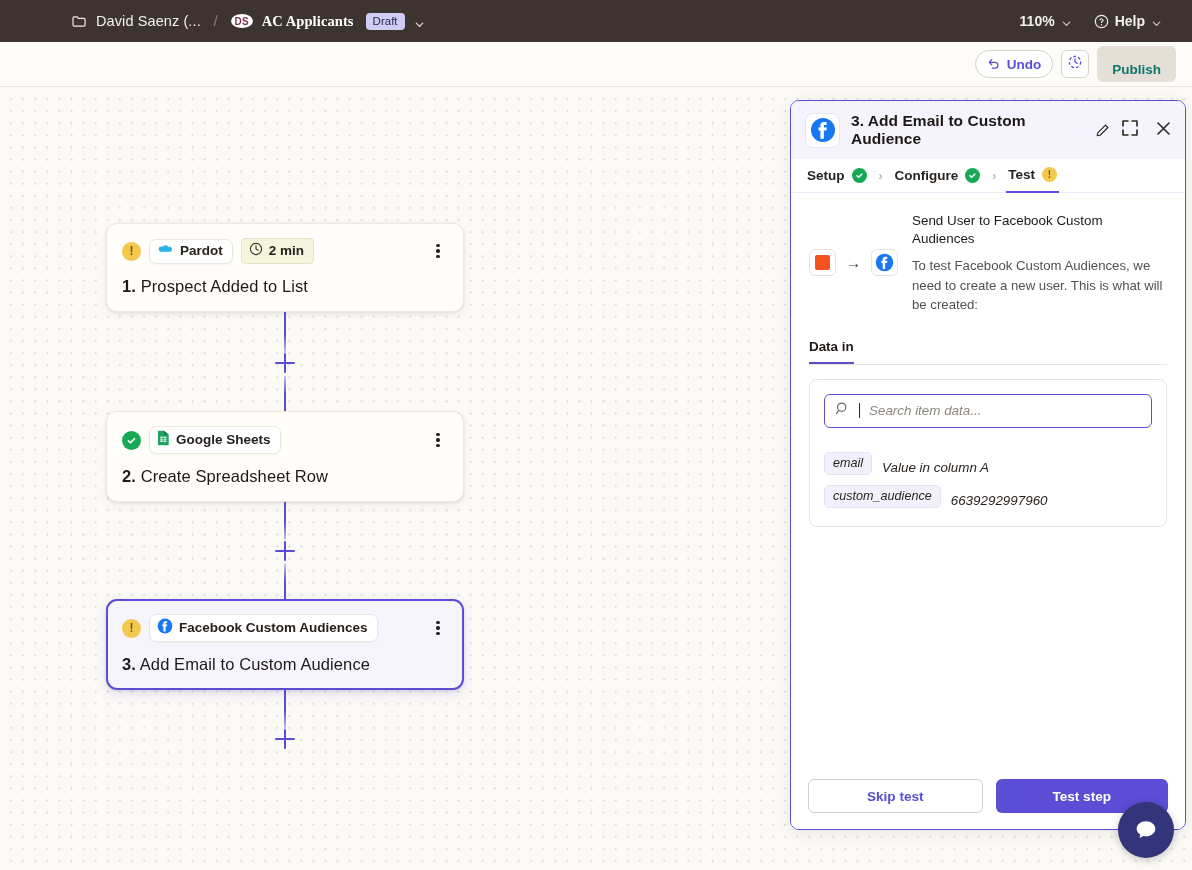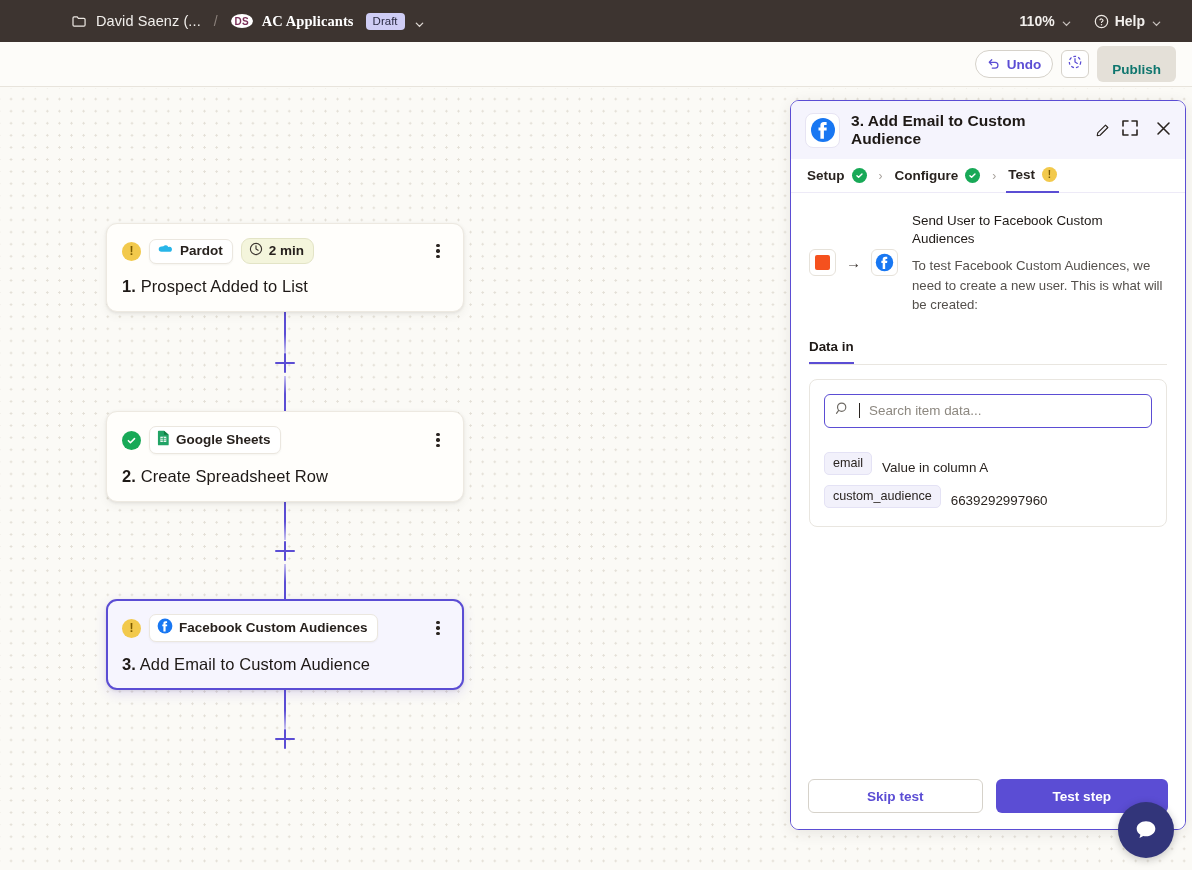--- a/index.html
+++ b/index.html
@@ -106,21 +106,21 @@
   .status-ok   { background: #18A957; }
   .chip {
     display: flex; align-items: center; gap: 6px;
     background: #FFFFFF; border: 1px solid #EBE7DF;
     border-radius: 7px; padding: 3px 9px 4px 7px;
     font-size: 13.5px; font-weight: bold; color: #27211D;
     box-shadow: 0 1px 2px rgba(60,50,40,.05);
   }
   .chip-time {
     background: #F4F5DC; border: 1px solid #E3E4C6;
-    border-radius: 9px; padding: 3px 9px 4px 7px;
+    border-radius: 4px; padding: 3px 9px 4px 7px;
     display: flex; align-items: center; gap: 6px;
     font-size: 13.5px; font-weight: bold; color: #27211D;
   }
   .node-title {
     margin-top: 13px; font-size: 16.5px; color: #1E1916; letter-spacing: .1px;
   }
   .node-title b { font-weight: bold; }
   .kebab {
     margin-left: auto; width: 20px; height: 20px;
     display: flex; flex-direction: column; align-items: center; justify-content: center; gap: 2.5px;
@@ -205,20 +205,21 @@
 
   .subtab-row { margin-top: 24px; border-bottom: 1px solid #E9E6E0; display: flex; }
   .subtab {
     font-size: 13.4px; font-weight: bold; color: #1E1916;
     padding-bottom: 8px; border-bottom: 2.5px solid #5B4DD4;
   }
   .data-card {
     margin-top: 14px;
     border: 1px solid #E9E6E0; border-radius: 8px;
     padding: 14px 14px 18px;
+    font-style: italic;
   }
   .search-box {
     display: flex; align-items: center; gap: 9px;
     border: 1.6px solid #5B4DD4; border-radius: 6px;
     height: 34px; padding: 0 10px; background: #fff;
   }
   .search-box .caret { width: 1px; height: 15px; background: #2A2420; }
   .search-ph { font-size: 13.4px; color: #8D8880; }
   .kv-list { margin-top: 24px; display: flex; flex-direction: column; gap: 10px; }
   .kv { display: flex; align-items: flex-end; gap: 10px; }

